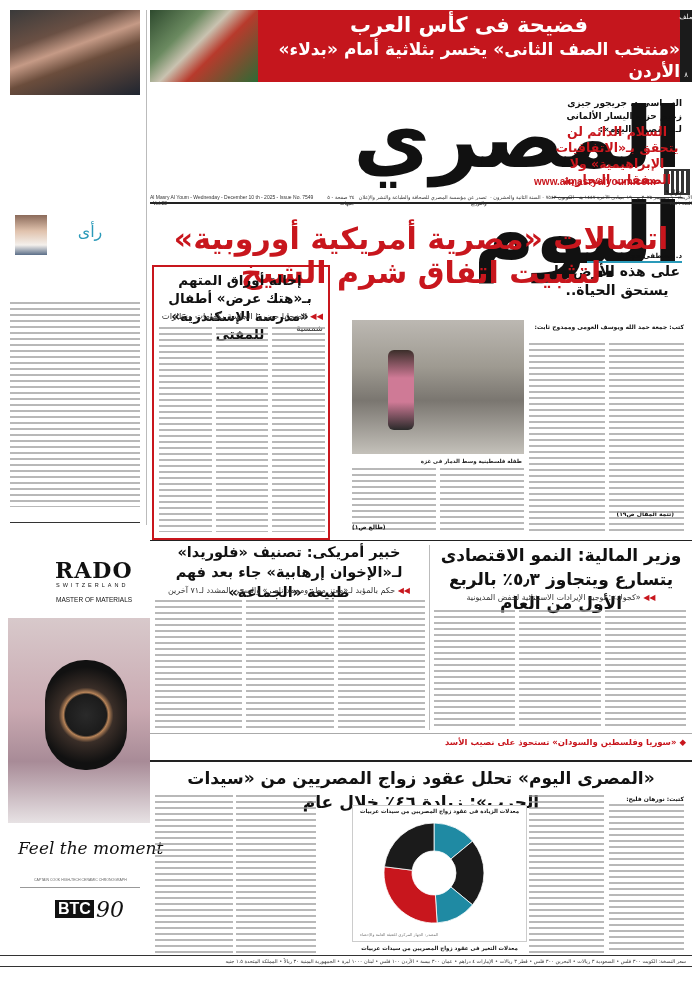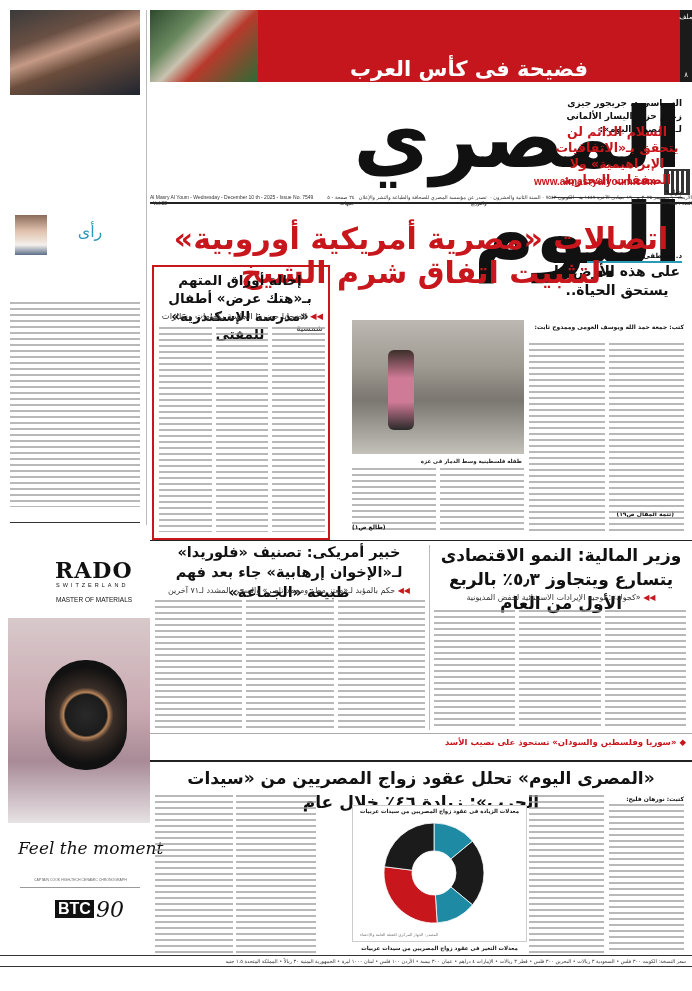--- a/index.html
+++ b/index.html
@@ -98,20 +98,21 @@
 </head>
 <body>
 
 <div id="topbanner" class="abs">
   <div class="side">
     <span>ملف</span>
     <span>٨</span>
   </div>
   <div class="txt">
     <div class="t1">فضيحة فى كأس العرب</div>
+    <div class="t2">«منتخب الصف الثانى» يخسر بثلاثية أمام «بدلاء» الأردن</div>
   </div>
   <div class="photo"></div>
 </div>
 
 <div id="masthead" class="abs">
   <div id="logo">المصري اليوم</div>
   <div id="url">www.almasryalyoum.com</div>
   <div id="qr"></div>
 </div>
 <div id="dateline" class="abs">

